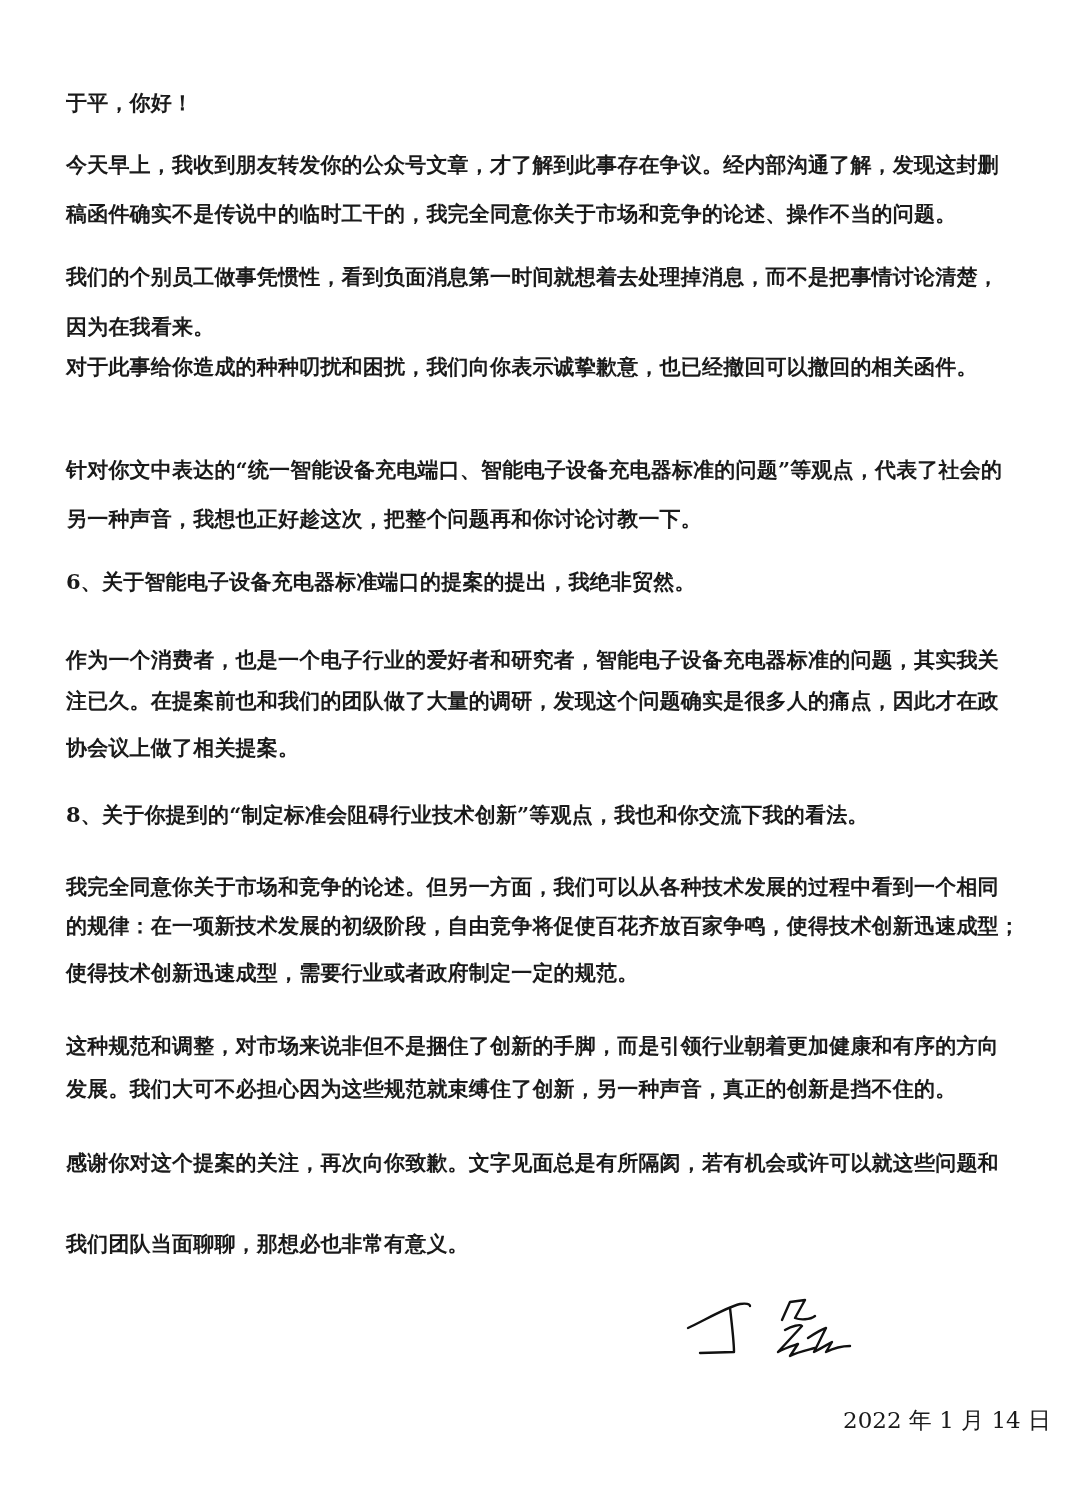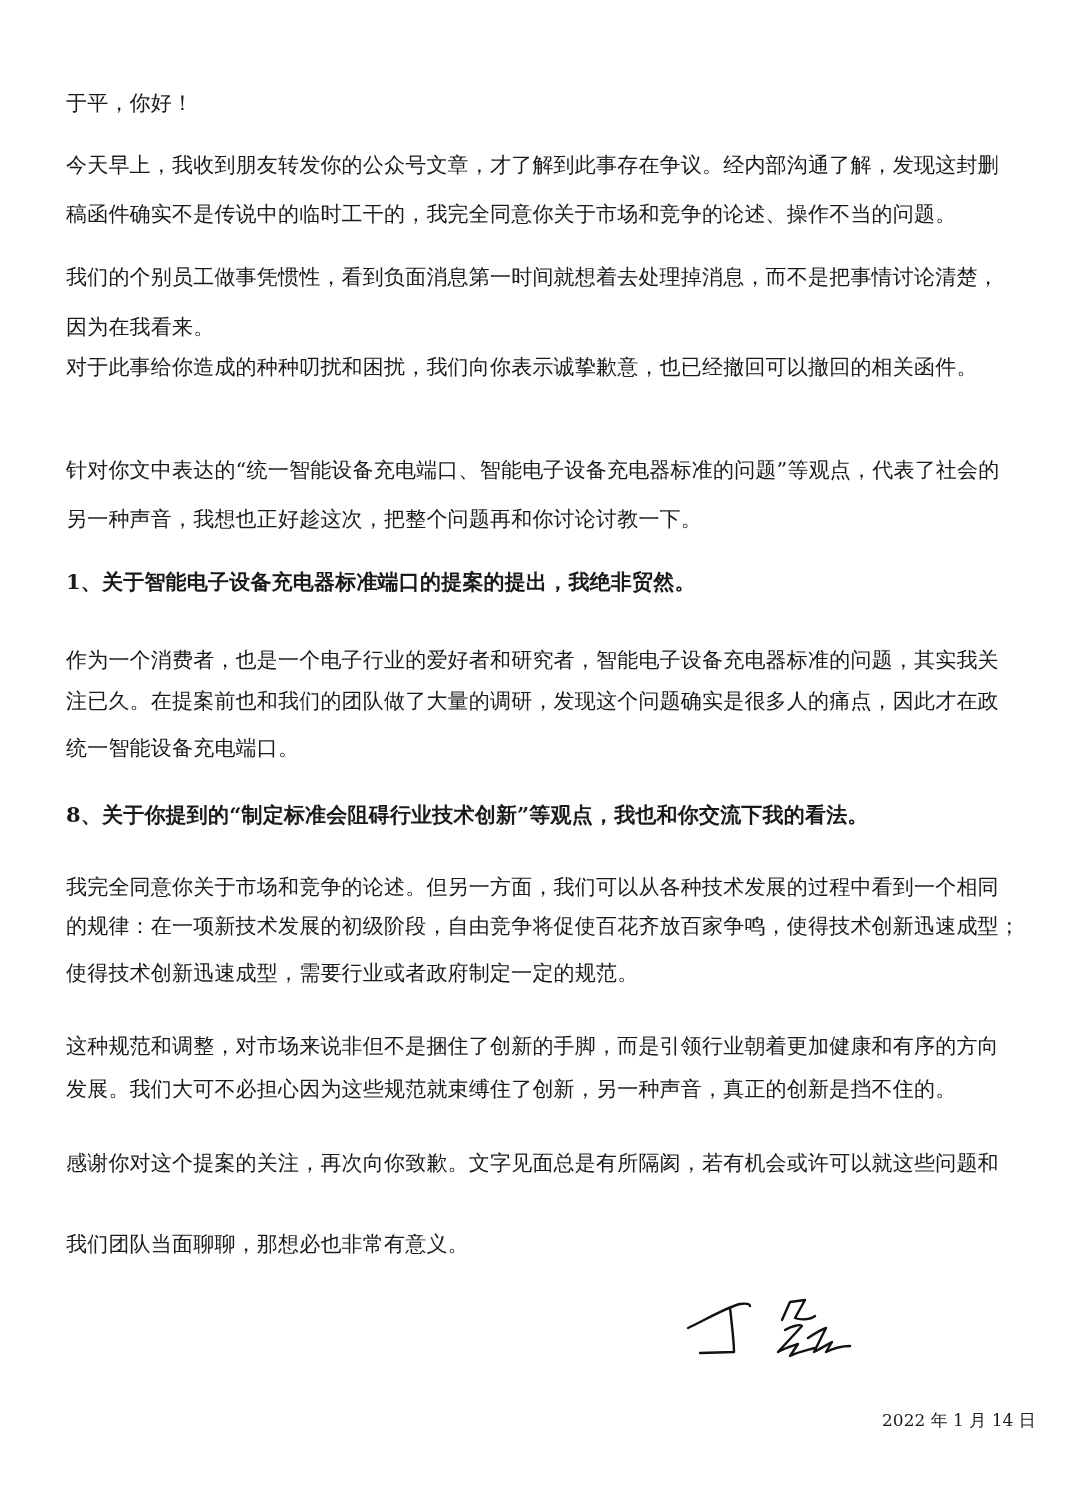--- a/index.html
+++ b/index.html
@@ -1,44 +1,44 @@
 <!DOCTYPE html>
 <html><head>
 <meta charset="utf-8">
 <style>
   html, body { margin: 0; padding: 0; background: #ffffff; }
   body { width: 1080px; height: 1510px; position: relative; overflow: hidden;
          font-family: "DejaVu Serif", "Liberation Serif", serif; color: #1a1a1a; }
-  .line { position: absolute; left: 66px; font-size: 21px; line-height: 30px; white-space: nowrap; letter-spacing: 0.2px; }
+  .line { position: absolute; left: 66px; font-size: 21px; line-height: 30px; white-space: nowrap; letter-spacing: 0.2px; font-weight: bold; }
   .bold { font-weight: bold; }
   .sig { position: absolute; left: 680px; top: 1290px; width: 200px; height: 90px; }
-  .date { position: absolute; left: 882px; top: 1405px; font-size: 17px; line-height: 30px; white-space: nowrap; text-align: center; }
+  .date { position: absolute; left: 843px; top: 1405px; font-size: 23px; line-height: 30px; white-space: nowrap; text-align: center; }
 </style>
 </head>
 <body>
 
 <div>
   <div class="line" style="top:88px">于平，你好！</div>
 
   <div class="line" style="top:150px">今天早上，我收到朋友转发你的公众号文章，才了解到此事存在争议。经内部沟通了解，发现这封删</div>
   <div class="line" style="top:199px">稿函件确实不是传说中的临时工干的，我完全同意你关于市场和竞争的论述、操作不当的问题。</div>
 
   <div class="line" style="top:262px">我们的个别员工做事凭惯性，看到负面消息第一时间就想着去处理掉消息，而不是把事情讨论清楚，</div>
   <div class="line" style="top:312px">因为在我看来。</div>
 
   <div class="line" style="top:352px">对于此事给你造成的种种叨扰和困扰，我们向你表示诚挚歉意，也已经撤回可以撤回的相关函件。</div>
 
   <div class="line" style="top:455px">针对你文中表达的“统一智能设备充电端口、智能电子设备充电器标准的问题”等观点，代表了社会的</div>
   <div class="line" style="top:504px">另一种声音，我想也正好趁这次，把整个问题再和你讨论讨教一下。</div>
 
-  <div class="line bold" style="top:567px">1、关于智能电子设备充电器标准端口的提案的提出，我绝非贸然。</div>
+  <div class="line bold" style="top:567px">6、关于智能电子设备充电器标准端口的提案的提出，我绝非贸然。</div>
 
   <div class="line" style="top:645px">作为一个消费者，也是一个电子行业的爱好者和研究者，智能电子设备充电器标准的问题，其实我关</div>
   <div class="line" style="top:686px">注已久。在提案前也和我们的团队做了大量的调研，发现这个问题确实是很多人的痛点，因此才在政</div>
-  <div class="line" style="top:733px">统一智能设备充电端口。</div>
+  <div class="line" style="top:733px">协会议上做了相关提案。</div>
 
   <div class="line bold" style="top:800px">8、关于你提到的“制定标准会阻碍行业技术创新”等观点，我也和你交流下我的看法。</div>
 
   <div class="line" style="top:872px">我完全同意你关于市场和竞争的论述。但另一方面，我们可以从各种技术发展的过程中看到一个相同</div>
   <div class="line" style="top:911px">的规律：在一项新技术发展的初级阶段，自由竞争将促使百花齐放百家争鸣，使得技术创新迅速成型；</div>
   <div class="line" style="top:958px">使得技术创新迅速成型，需要行业或者政府制定一定的规范。</div>
 
   <div class="line" style="top:1031px">这种规范和调整，对市场来说非但不是捆住了创新的手脚，而是引领行业朝着更加健康和有序的方向</div>
   <div class="line" style="top:1074px">发展。我们大可不必担心因为这些规范就束缚住了创新，另一种声音，真正的创新是挡不住的。</div>
 

